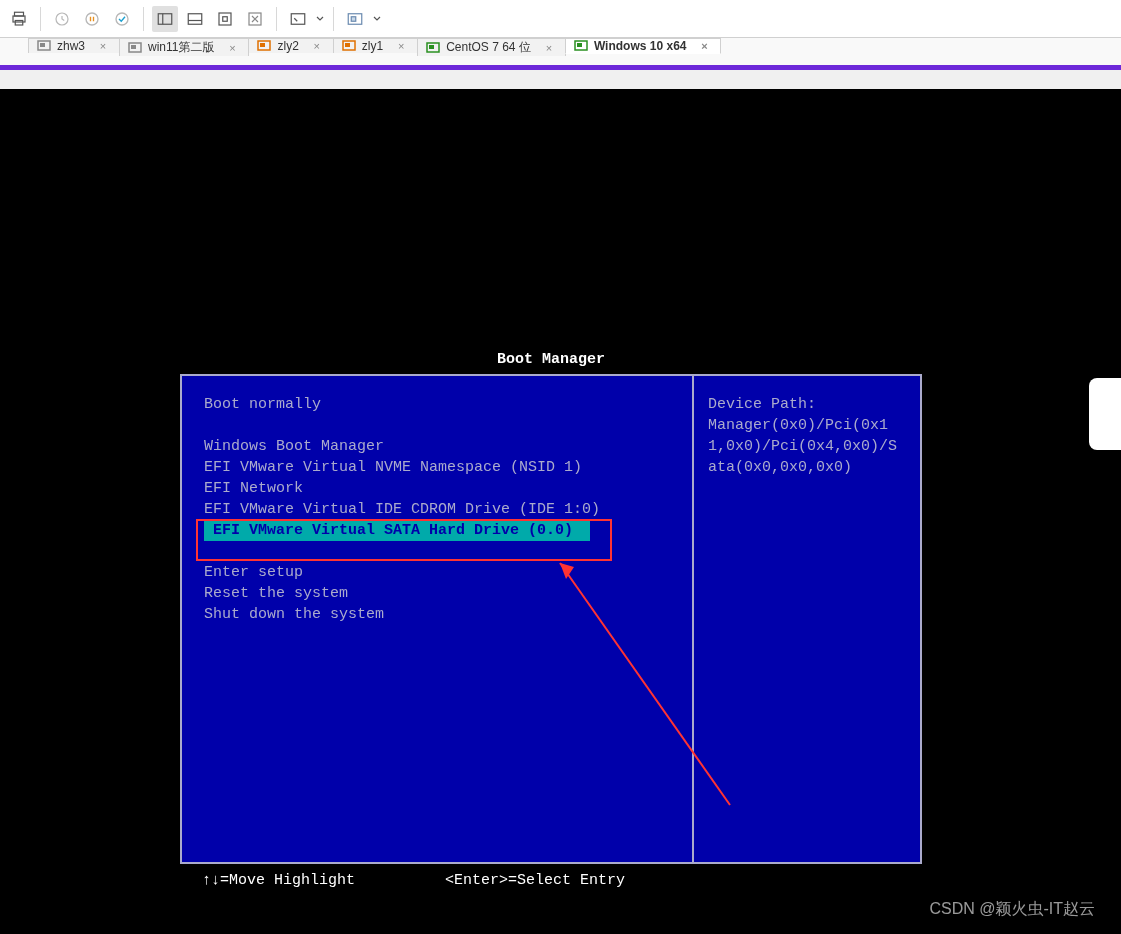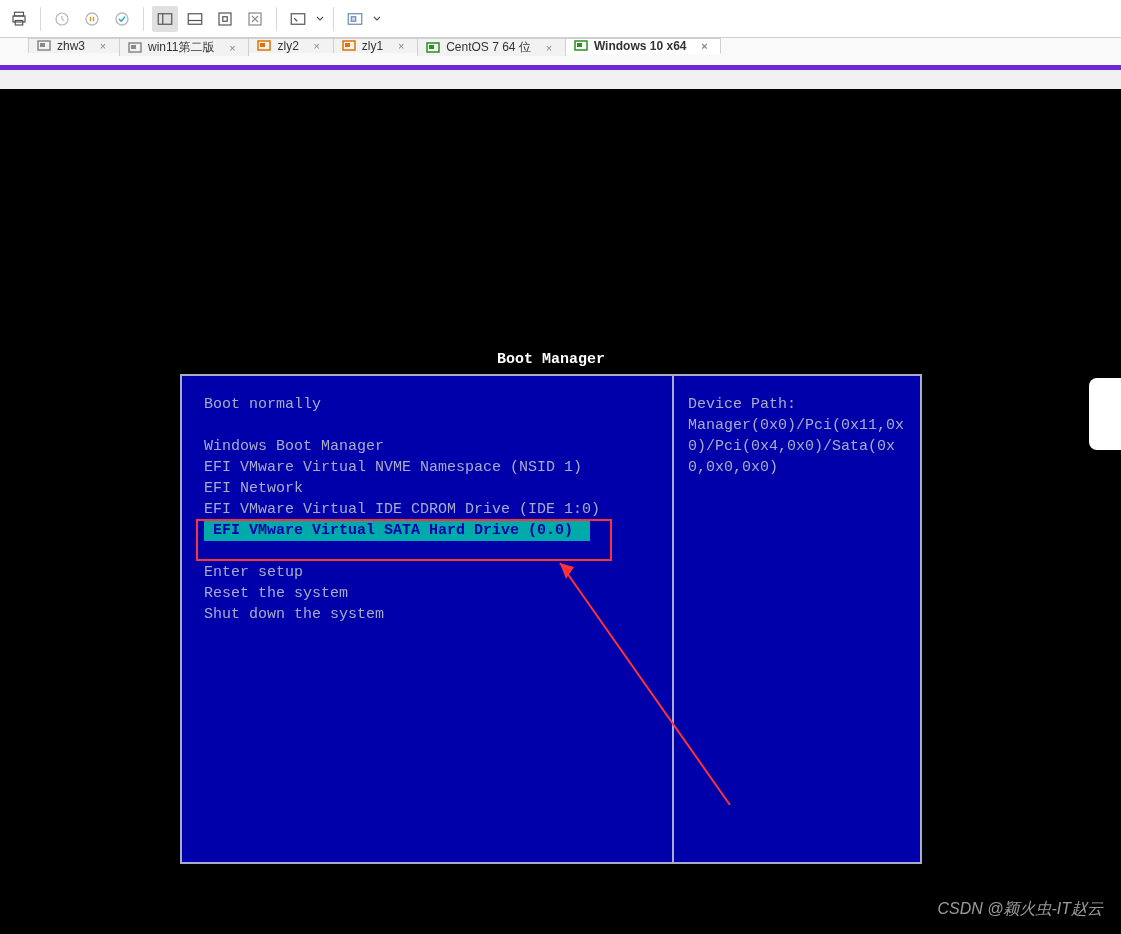--- a/index.html
+++ b/index.html
@@ -109,21 +109,21 @@
   margin-top: 4px;
 }
 .bios-left {
   flex: 1;
   padding: 18px 12px 12px 22px;
   border: 2px solid #aaaacc;
   border-right: none;
   position: relative;
 }
 .bios-right {
-  width: 250px;
+  width: 230px;
   padding: 18px 14px 12px 14px;
   border: 2px solid #aaaacc;
   color: #aaaacc;
   word-break: break-all;
 }
 .bios-item { white-space: pre; }
 .bios-item.selected {
   background: #00aaaa;
   color: #0000aa;
   font-weight: bold;
@@ -141,26 +141,25 @@
   position: absolute;
   border: 2px solid #ff3333;
   pointer-events: none;
 }
 .arrow-svg {
   position: absolute;
   pointer-events: none;
 }
 .watermark {
   position: absolute;
-  right: 18px;
+  right: 26px;
   bottom: 14px;
   color: rgba(255,255,255,0.6);
   font-size: 16px;
   font-family: Arial, sans-serif;
-  font-style: italic;
 }
 .side-nub {
   position: absolute;
   right: 0;
   top: 378px;
   width: 32px;
   height: 72px;
   background: #fff;
   border-top-left-radius: 8px;
   border-bottom-left-radius: 8px;
@@ -314,20 +313,24 @@
 <div class="vm-viewport">
   <div class="bios-screen">
     <div class="bios-title">Boot Manager</div>
     <div class="bios-body">
       <div class="bios-left" id="bios-left"><div class="bios-item">Boot normally</div><div>&nbsp;</div><div class="bios-item">Windows Boot Manager</div><div class="bios-item">EFI VMware Virtual NVME Namespace (NSID 1)</div><div class="bios-item">EFI Network</div><div class="bios-item">EFI VMware Virtual IDE CDROM Drive (IDE 1:0)</div><div class="bios-item selected"> EFI VMware Virtual SATA Hard Drive (0.0) </div><div>&nbsp;</div><div class="bios-item">Enter setup</div><div class="bios-item">Reset the system</div><div class="bios-item">Shut down the system</div></div>
       <div class="bios-right">
         <div>Device Path:</div>
         <div>Manager(0x0)/Pci(0x11,0x0)/Pci(0x4,0x0)/Sata(0x0,0x0,0x0)</div>
       </div>
     </div>
+    <div class="bios-footer">
+      <span>↑↓=Move Highlight</span>
+      <span>&lt;Enter&gt;=Select Entry</span>
+    </div>
   </div>
 
   <div class="highlight-box" style="left:196px; top:430px; width:416px; height:42px;"></div>
 
   <svg class="arrow-svg" style="left:540px; top:456px; width:200px; height:270px;" viewBox="0 0 200 270">
     <line x1="190" y1="260" x2="20" y2="18" stroke="#ff3333" stroke-width="2"></line>
     <polygon points="20,18 34,22 26,34" fill="#ff3333"></polygon>
   </svg>
 
   <div class="watermark">CSDN @颖火虫-IT赵云</div>

